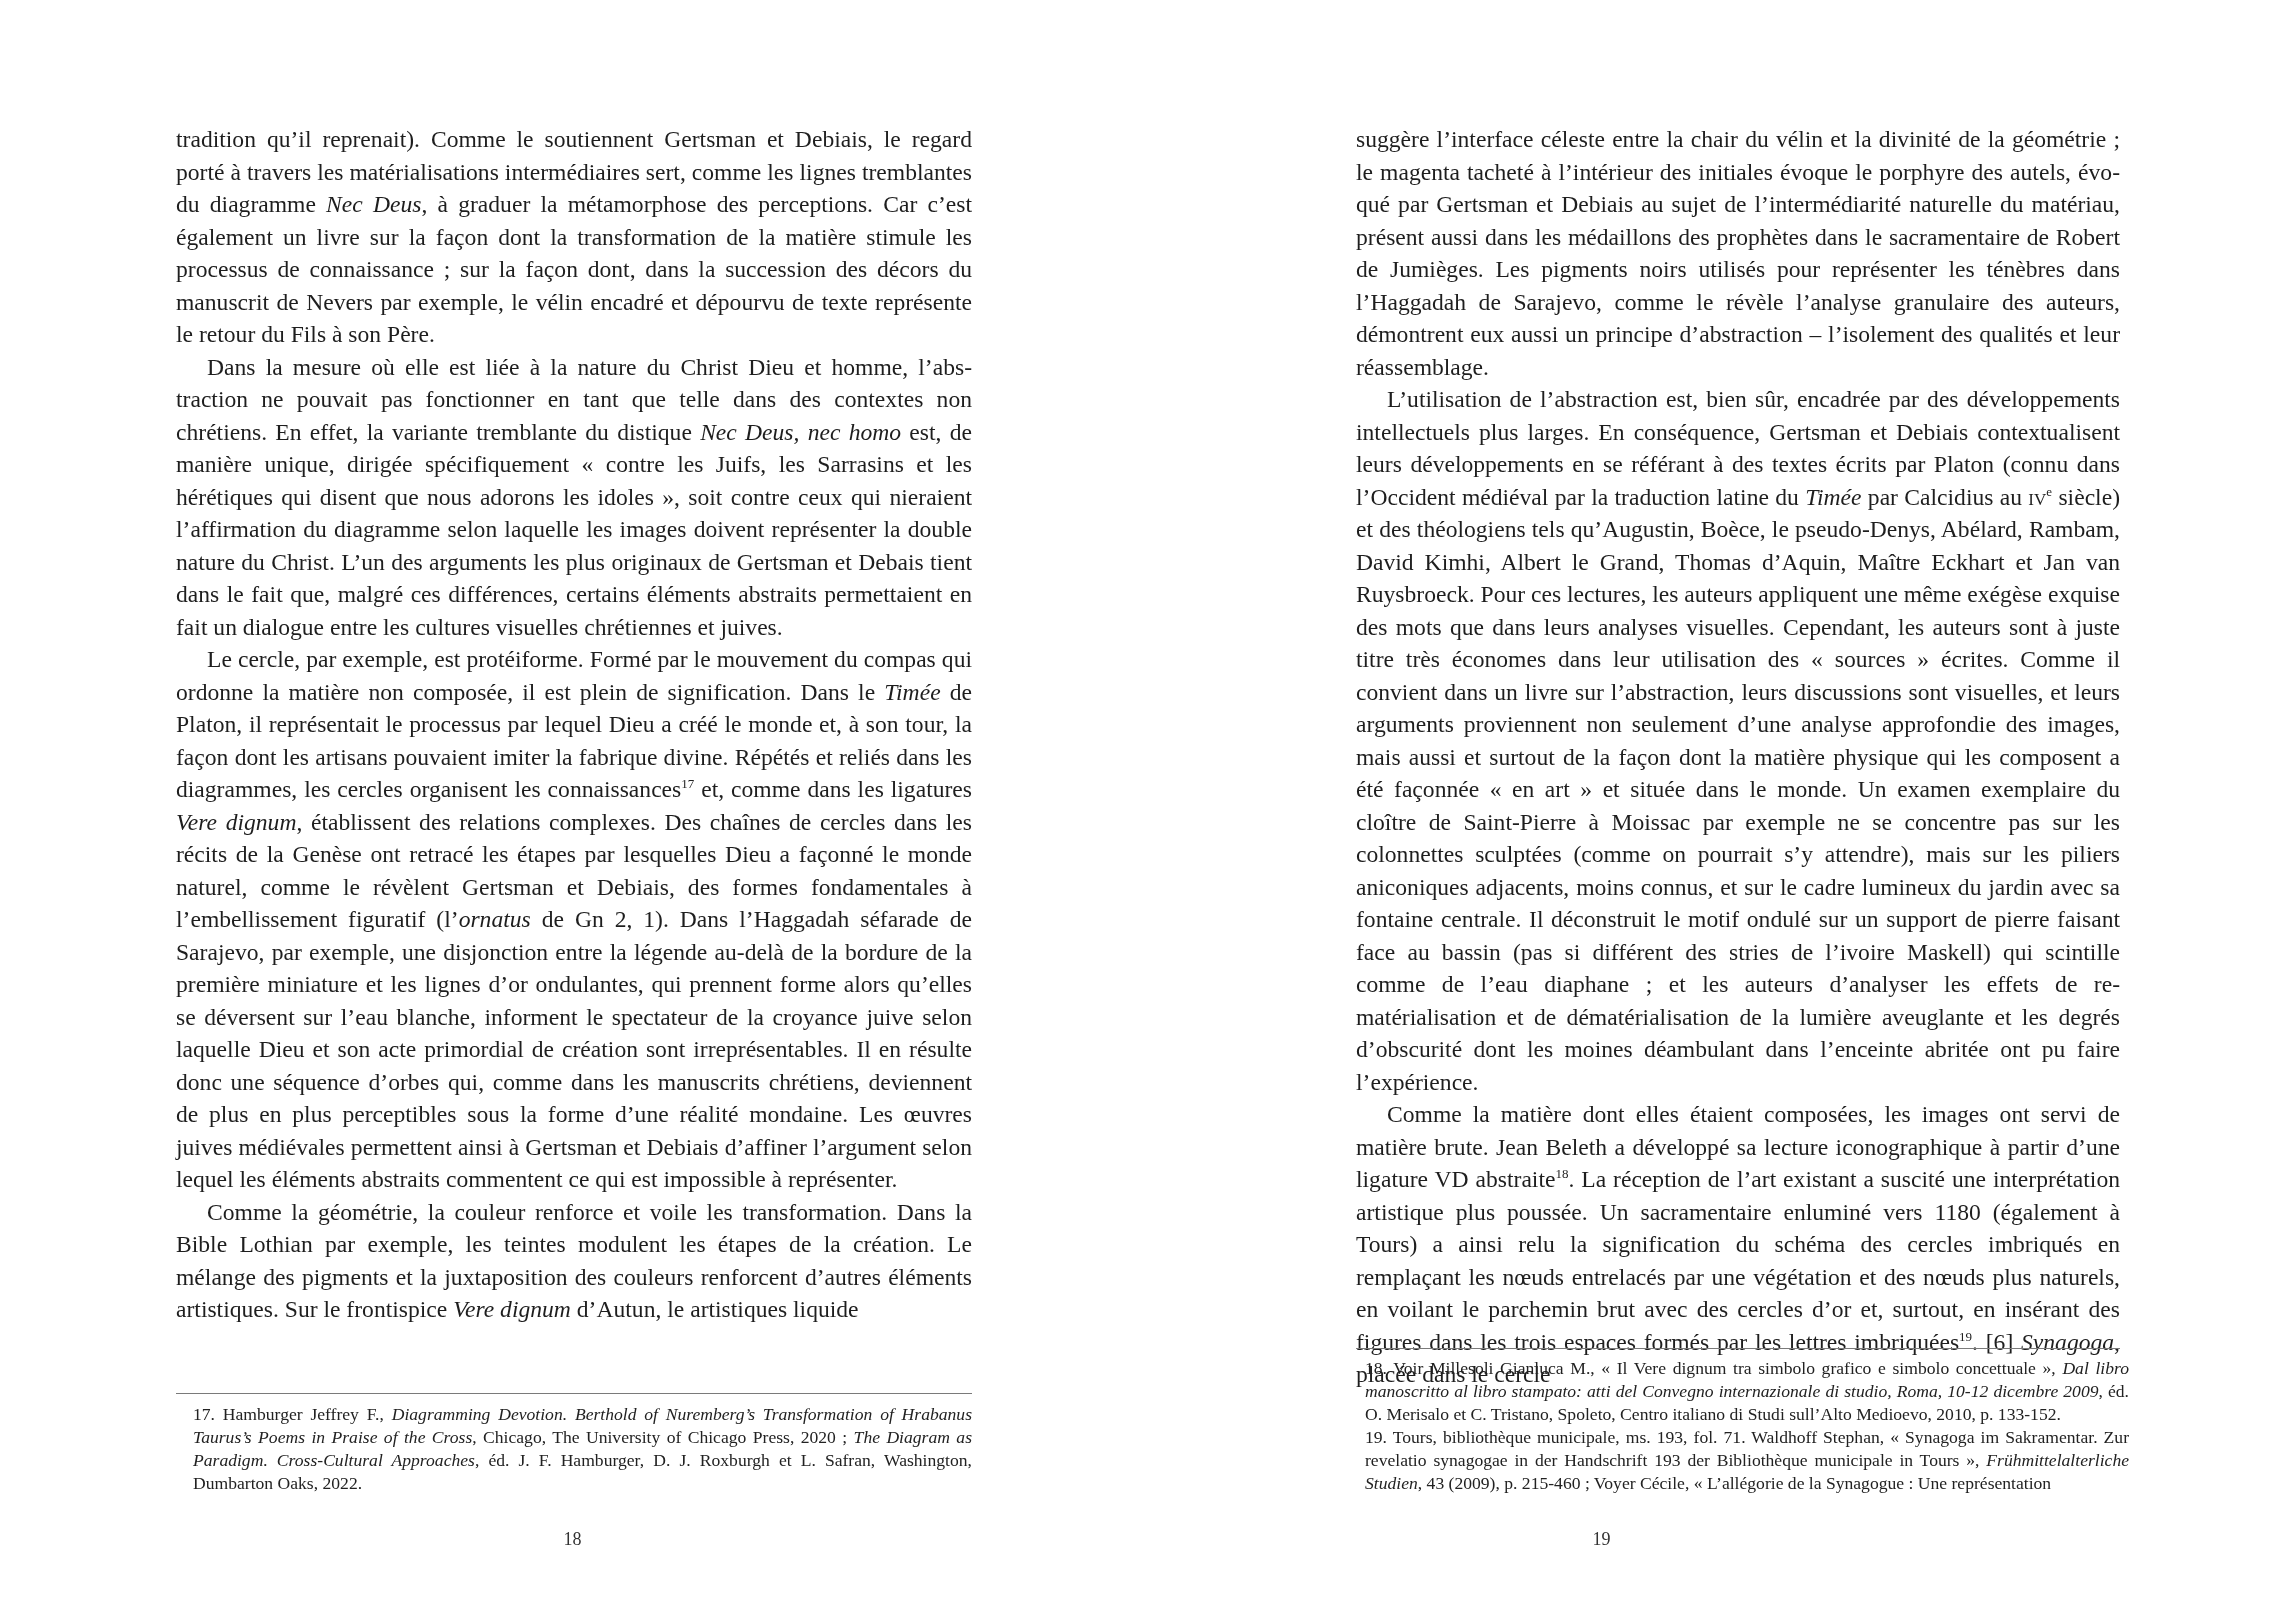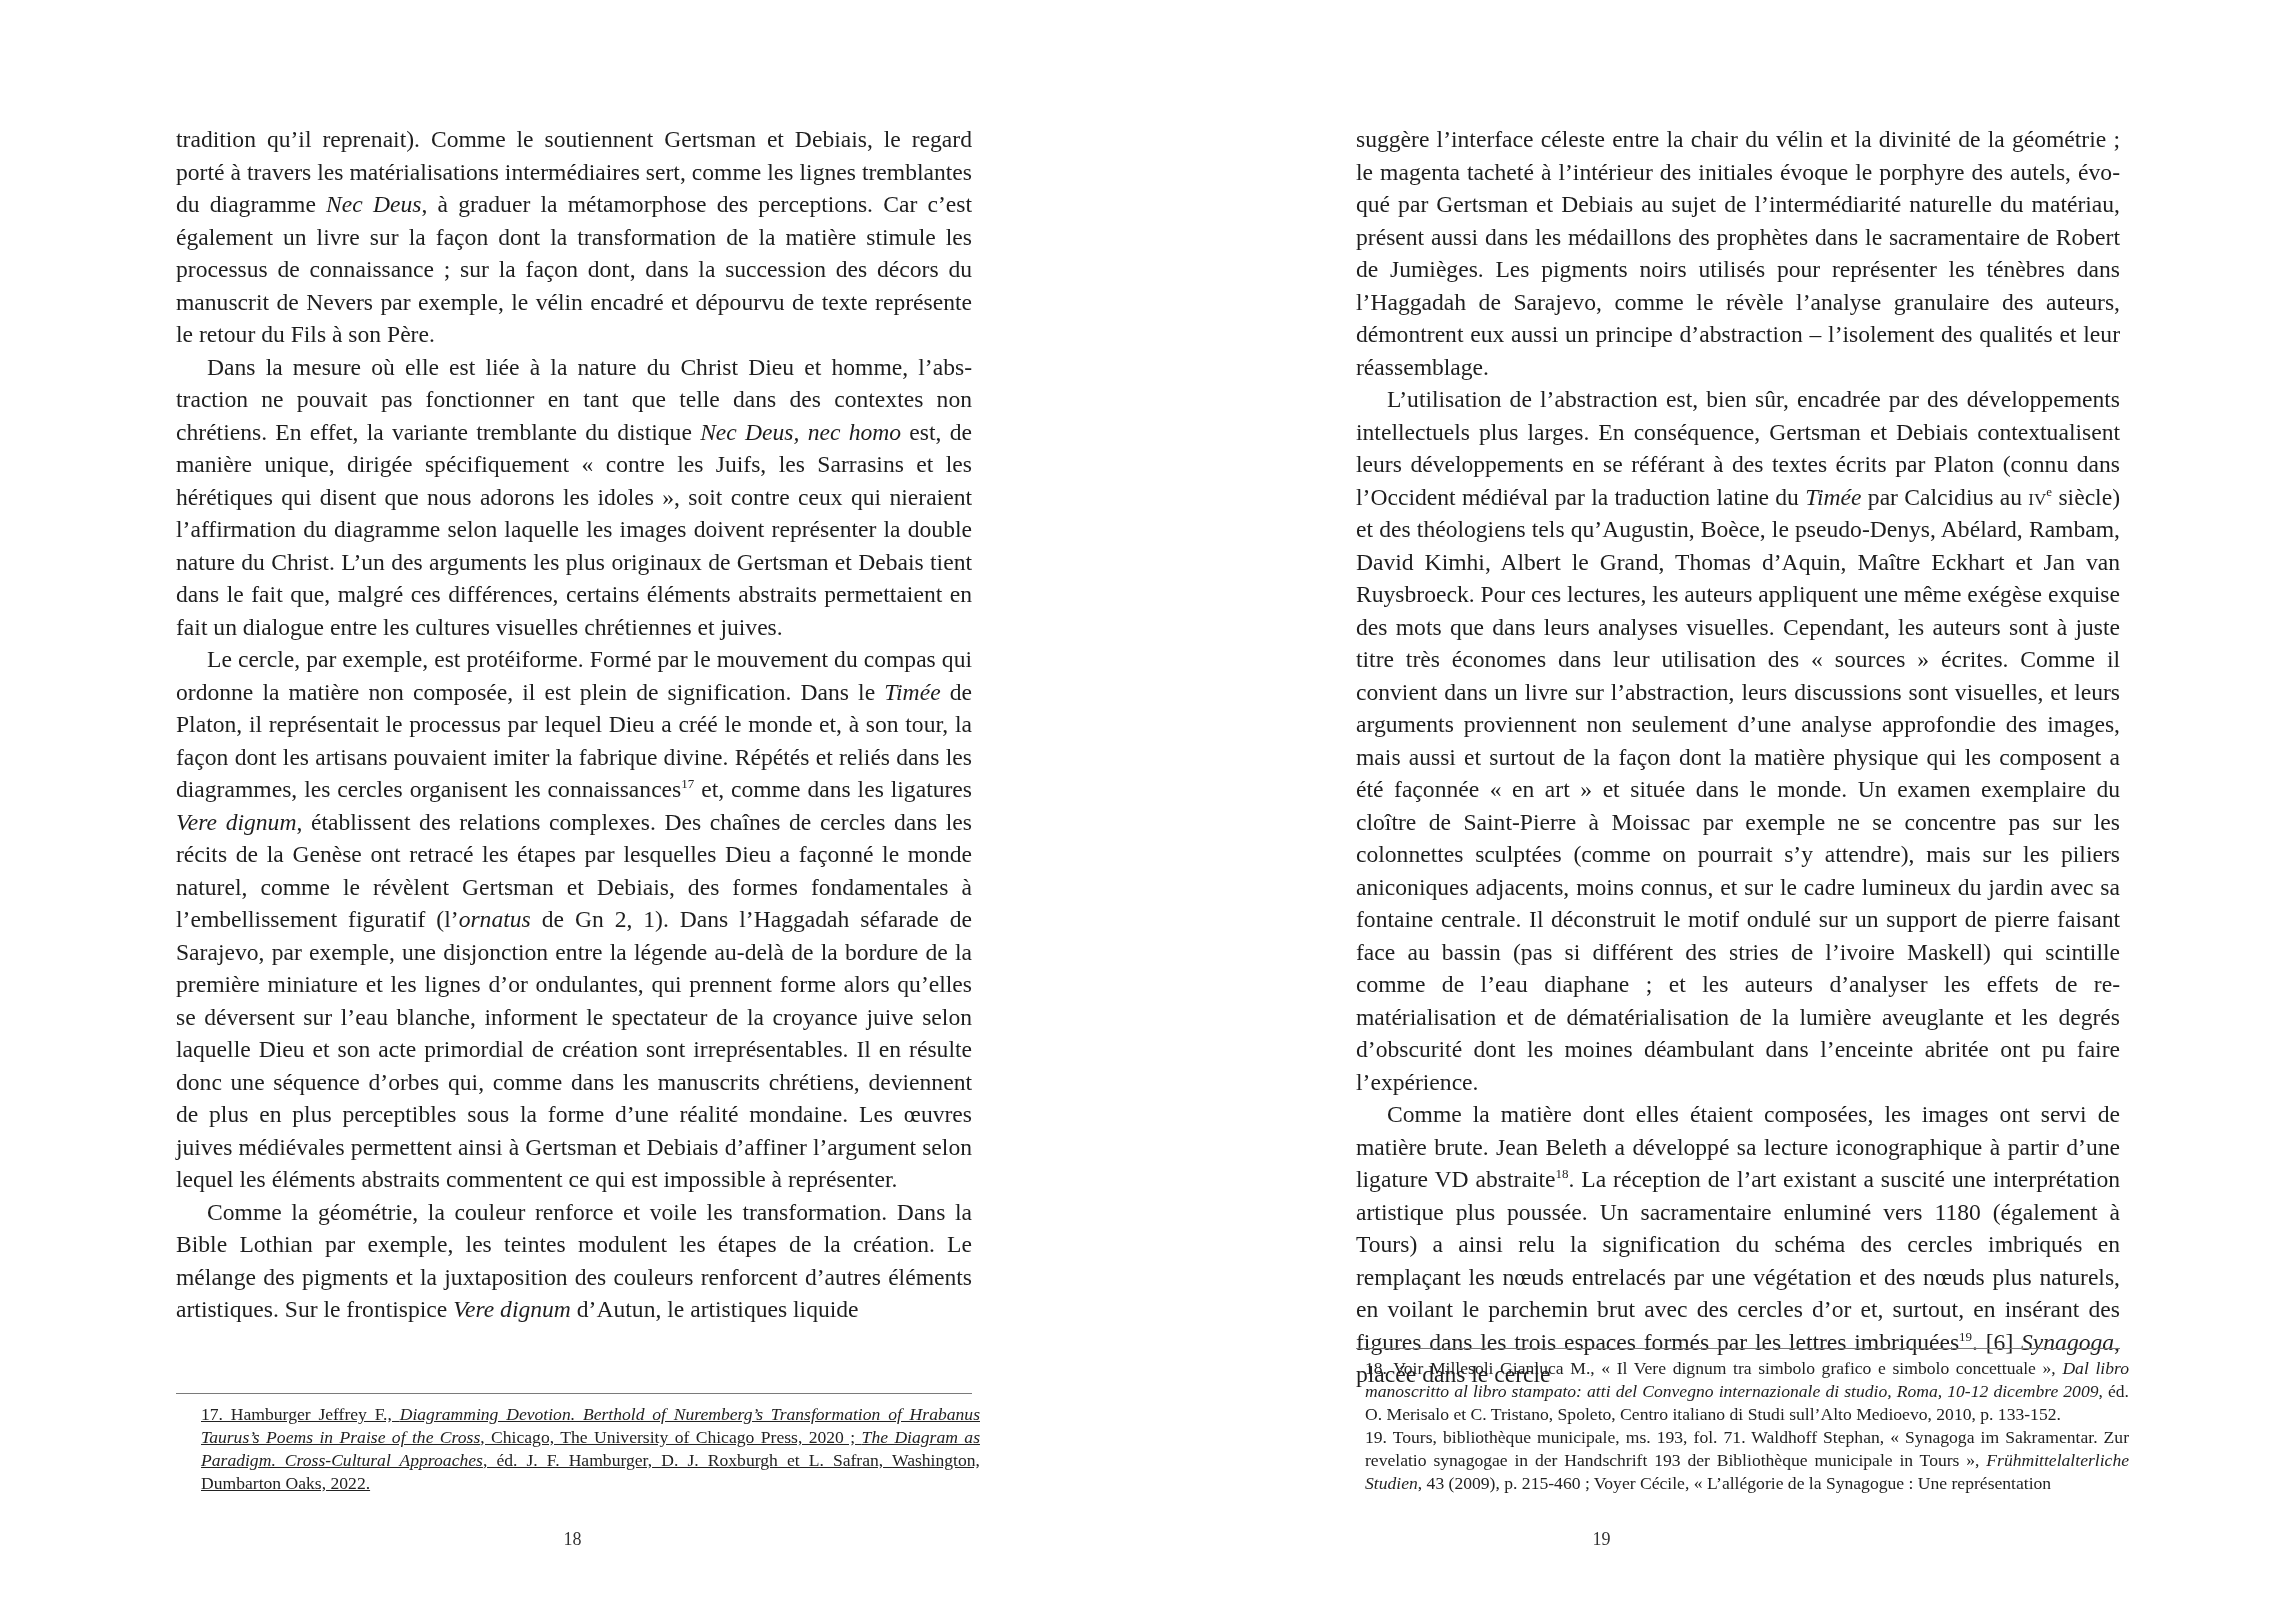--- a/index.html
+++ b/index.html
@@ -22,21 +22,21 @@
   .it { font-style: italic; }
   sup.fn { font-size: 13px; vertical-align: 9.4px; line-height: 0; }
   .smallcaps { font-variant: small-caps; }
   .rule { position: absolute; height: 0; border-top: 1.7px solid #7a7a7a; }
   .page-left .rule { left: 176px; top: 1393px; width: 796px; }
   .page-right .rule { left: 209px; top: 1348px; width: 764px; }
   .notes {
     position: absolute; font-size: 17.6px; line-height: 23px; text-align: justify;
     color: #222;
   }
-  .page-left .notes { left: 201px; top: 1403px; width: 779px; text-decoration: underline; }
+  .page-left .notes { left: 193px; top: 1403px; width: 779px; }
   .page-right .notes { left: 218px; top: 1357px; width: 764px; }
   .notes p { margin: 0; }
   .folio { position: absolute; top: 1529px; font-size: 18px; color: #333; width: 51px; text-align: center; }
   .page-left .folio { left: 547px; }
   .page-right .folio { left: 429px; }
 </style>
 </head>
 <body>
 
 <div class="page page-left">

